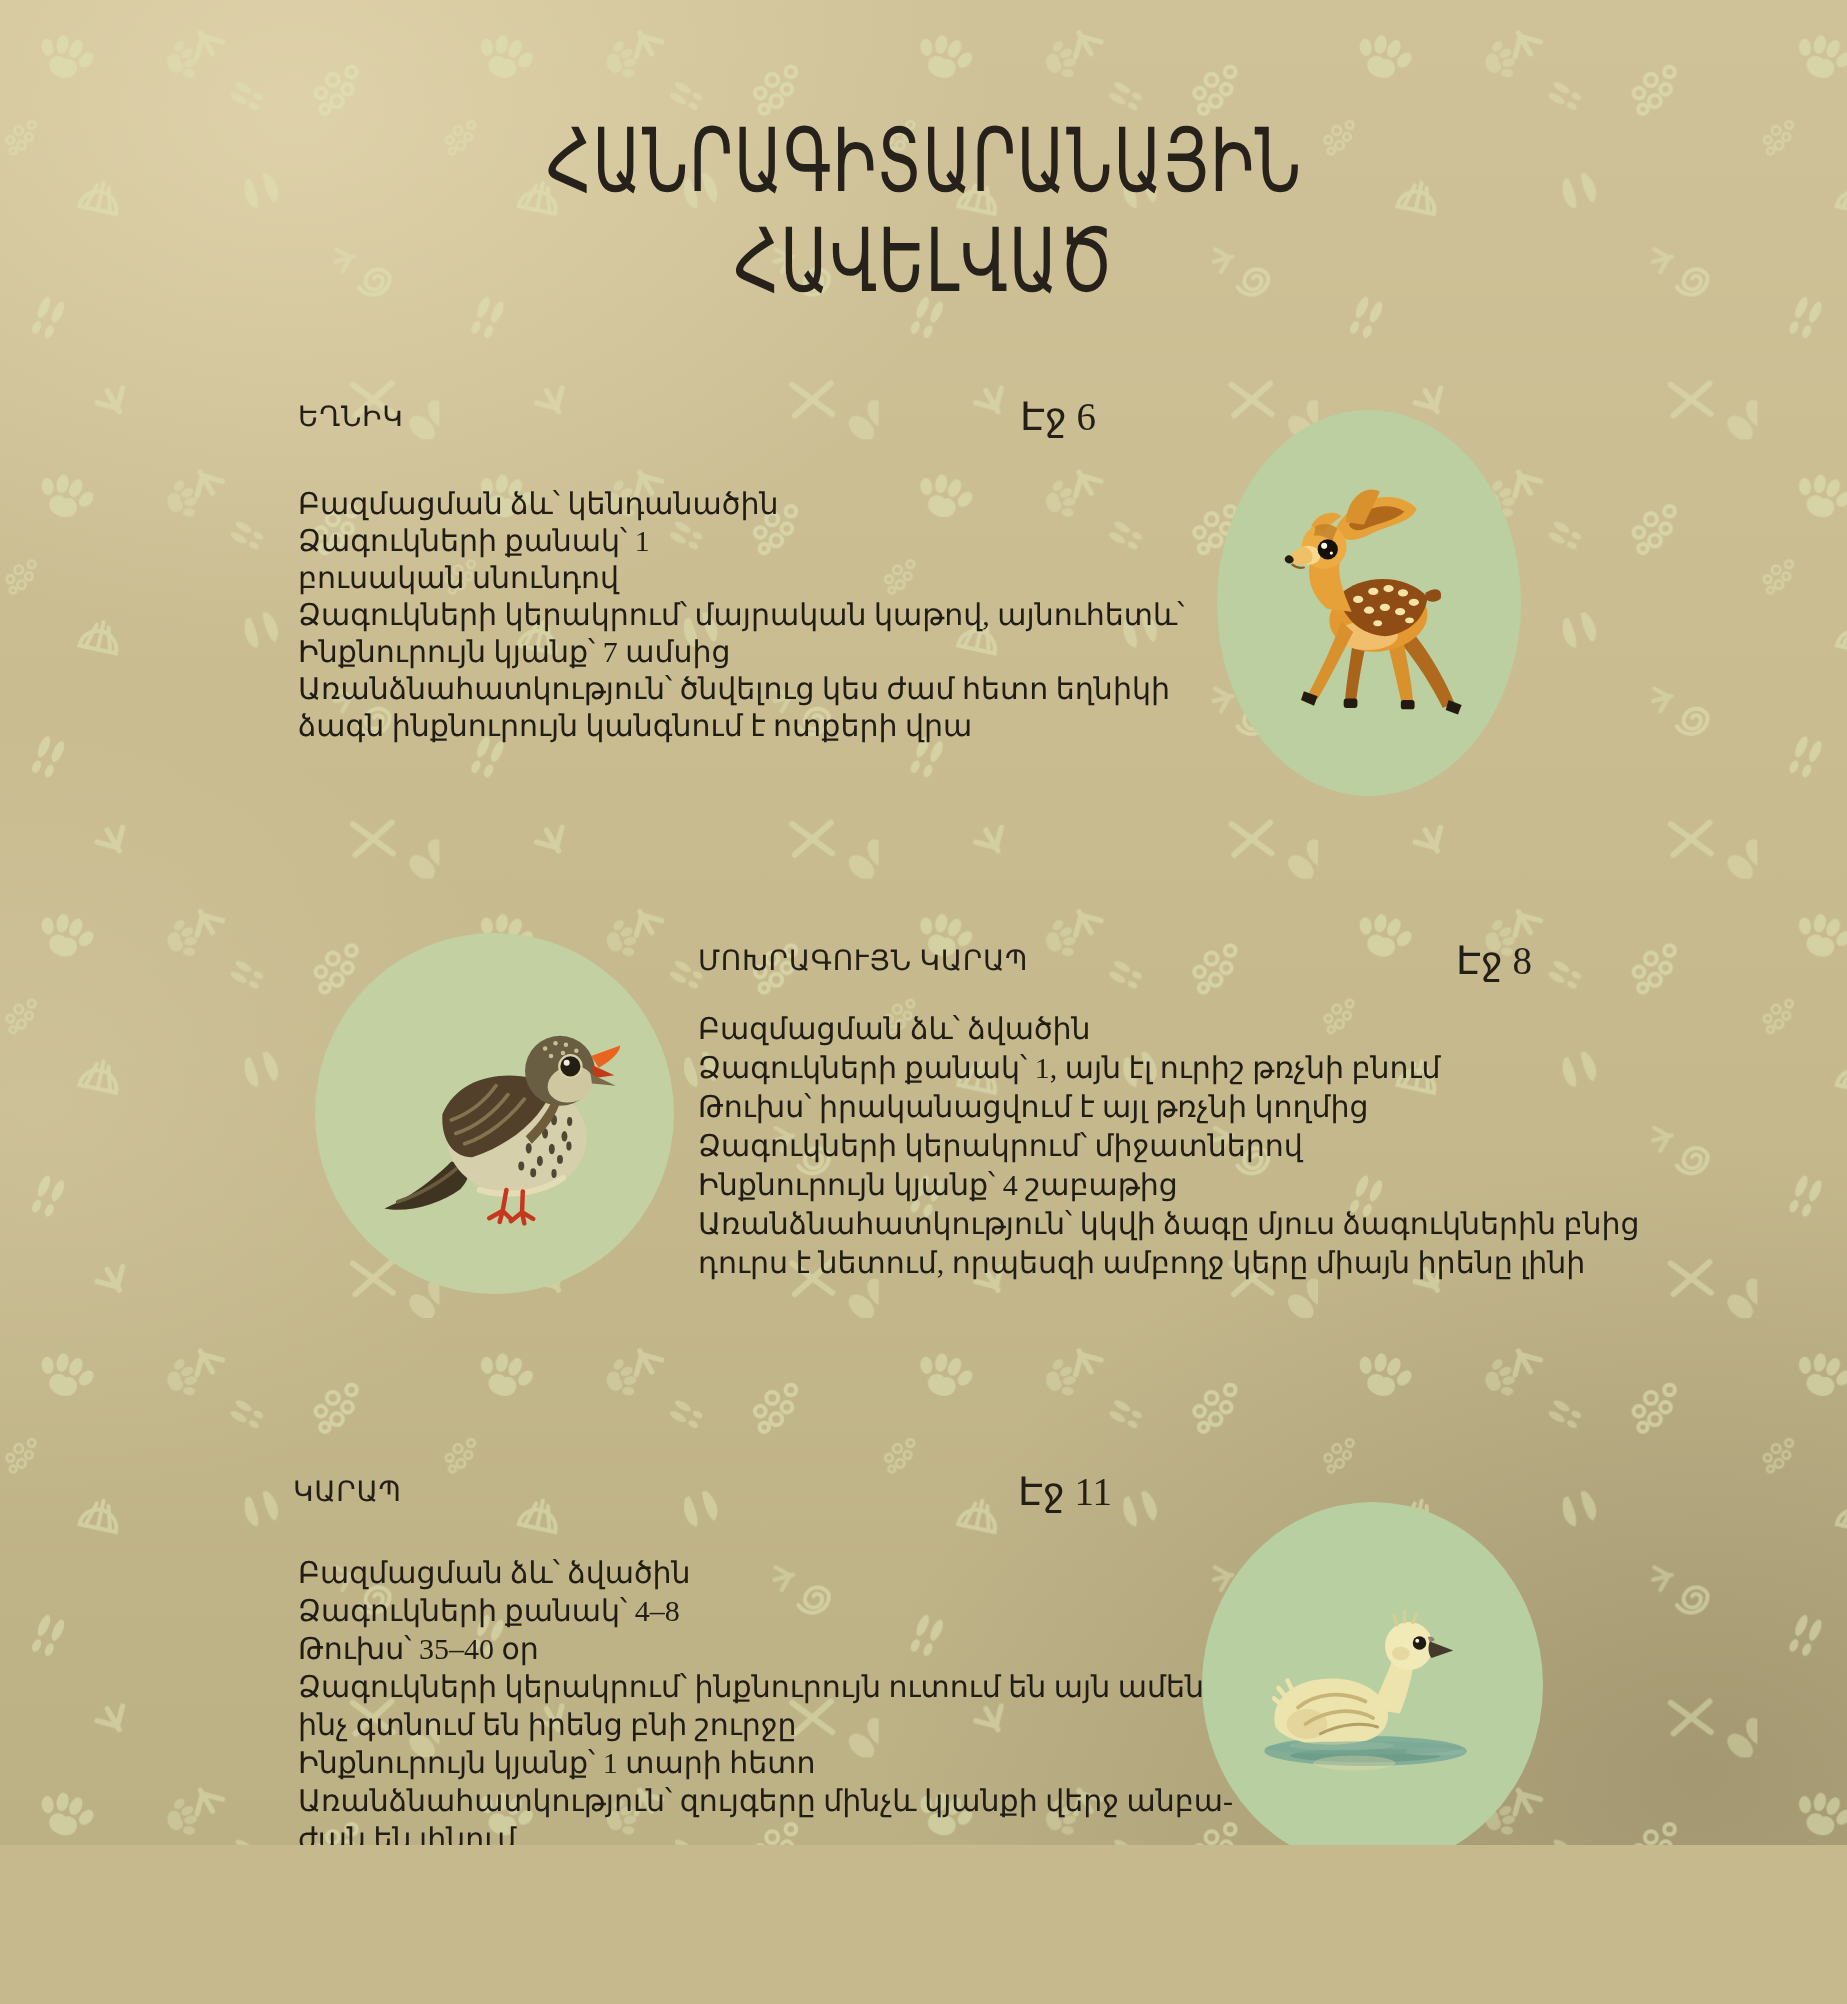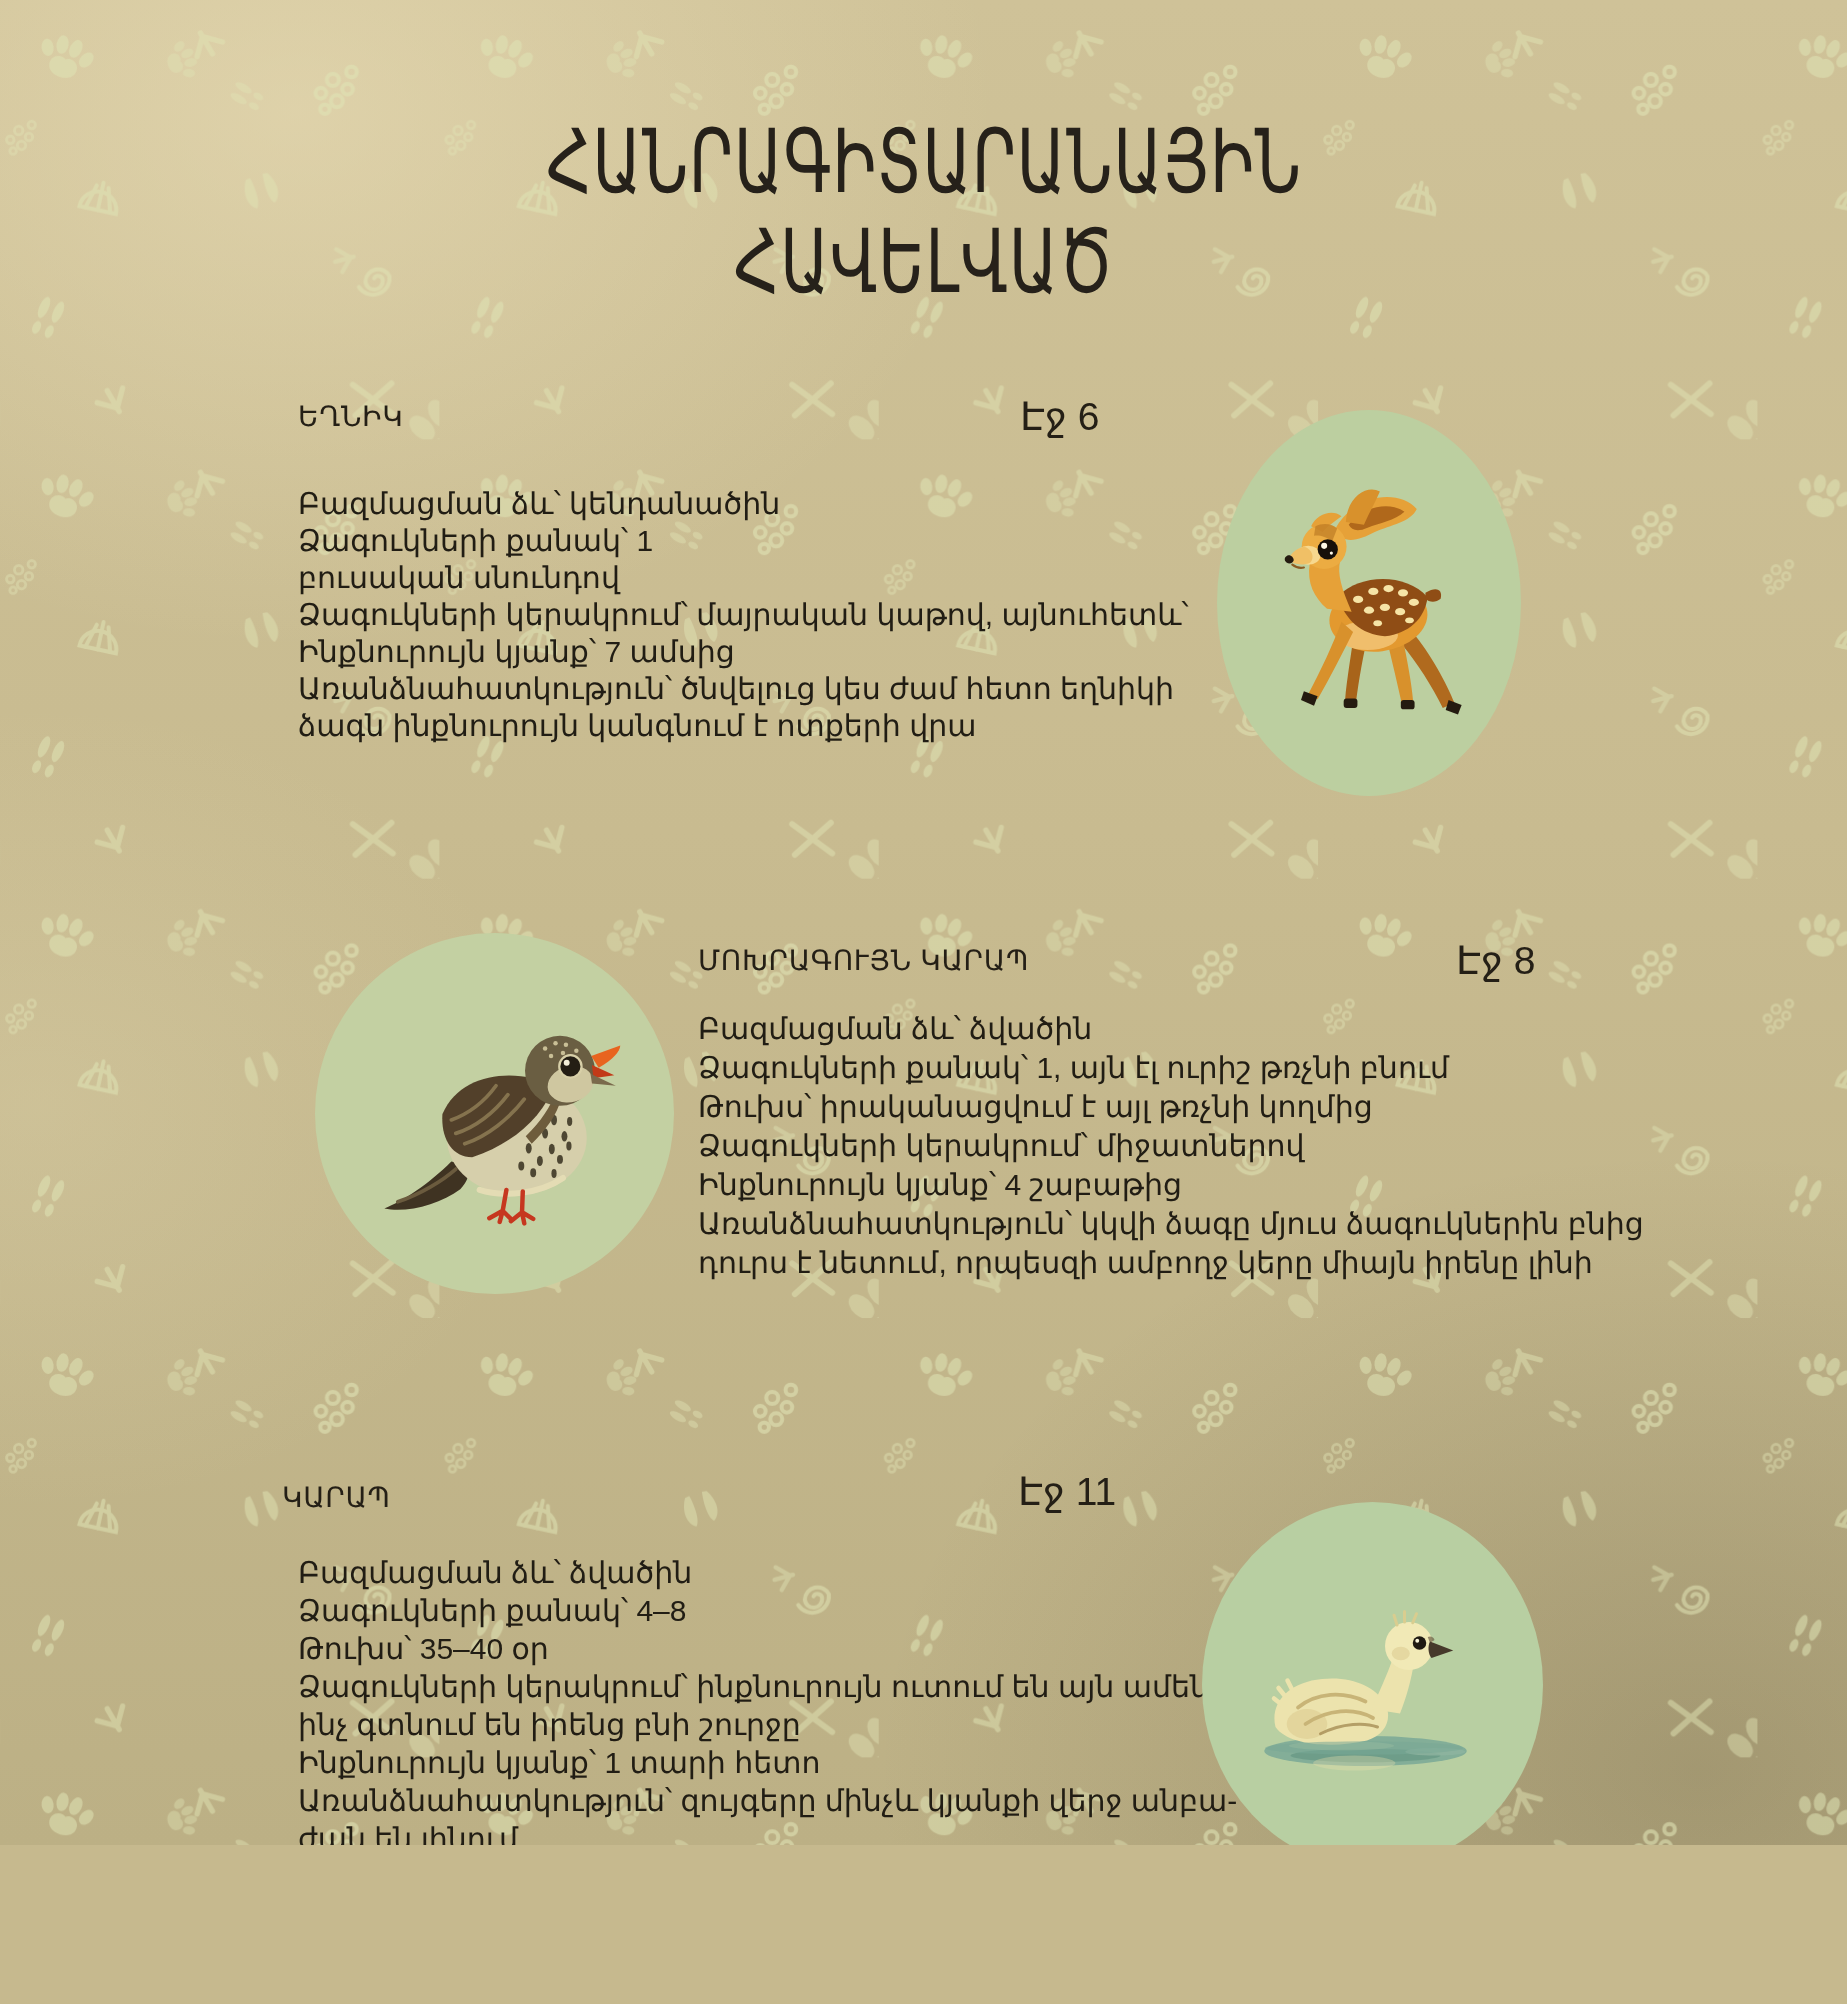--- a/index.html
+++ b/index.html
@@ -1,18 +1,18 @@
 <!DOCTYPE html>
 <html style="font-size:10.7px"><head>
 <meta charset="utf-8">
 <style>
   html,body{margin:0;padding:0;background:#c6b98e;}
   #page{
     position:relative; width:1848px; height:1845px; overflow:hidden;
-    font-family:Liberation Sans, sans-serif; color:#241f16;
+    font-family:Liberation Serif, serif; color:#241f16;
     background:
       radial-gradient(1132px 865px at 16% 6%, rgba(238,226,188,.5), rgba(238,226,188,0) 62%),
       radial-gradient(1331px 998px at 92% 96%, rgba(70,62,40,.22), rgba(70,62,40,0) 62%),
       radial-gradient(932px 732px at 2% 60%, rgba(225,214,175,.30), rgba(225,214,175,0) 55%),
       linear-gradient(180deg,#cfc298 0%, #c8bb90 45%, #bcb085 100%);
   }
   #tracks-bg{position:absolute; inset:0;}
   .title{
     position:absolute; top:112px; left:0; width:100%;
     text-align:center; font-size:88px; line-height:100px; font-weight:400;
@@ -229,21 +229,21 @@
       <path d="M301,84 L331,98 L303,102 Z" fill="#c23a18"></path>
       <path d="M299,96 L333,112 L301,109 Z" fill="#7a6a4c"></path>
 
       <g stroke="#c6371f" stroke-width="6" stroke-linecap="round" fill="none">
         <path d="M186,252 L181,280 M181,280 L163,290 M181,280 L177,295 M181,280 L192,291"></path>
         <path d="M208,254 L207,282 M207,282 L192,294 M207,282 L210,297 M207,282 L222,291"></path>
       </g>
     </svg>
   </div>
 
-  <div class="sec-header" style="left:282px; top:1470px;margin-top:6px;">ԿԱՐԱՊ</div>
+  <div class="sec-header" style="left:293px; top:1470px;">ԿԱՐԱՊ</div>
   <div class="page-ref" style="left:1018px; top:1470px;">Էջ 11</div>
 
   <div class="body-block s3" style="left:298px; top:1554px; width:853px;">
     <div class="line">Բազմացման ձև՝ ձվածին</div>
     <div class="line">Ձագուկների քանակ՝ 4–8</div>
     <div class="line">Թուխս՝ 35–40 օր</div>
     <div class="line justify">Ձագուկների կերակրում՝ ինքնուրույն ուտում են այն ամենը,</div>
     <div class="line">ինչ գտնում են իրենց բնի շուրջը</div>
     <div class="line">Ինքնուրույն կյանք՝ 1 տարի հետո</div>
     <div class="line justify">Առանձնահատկություն՝ զույգերը մինչև կյանքի վերջ անբա-</div>

